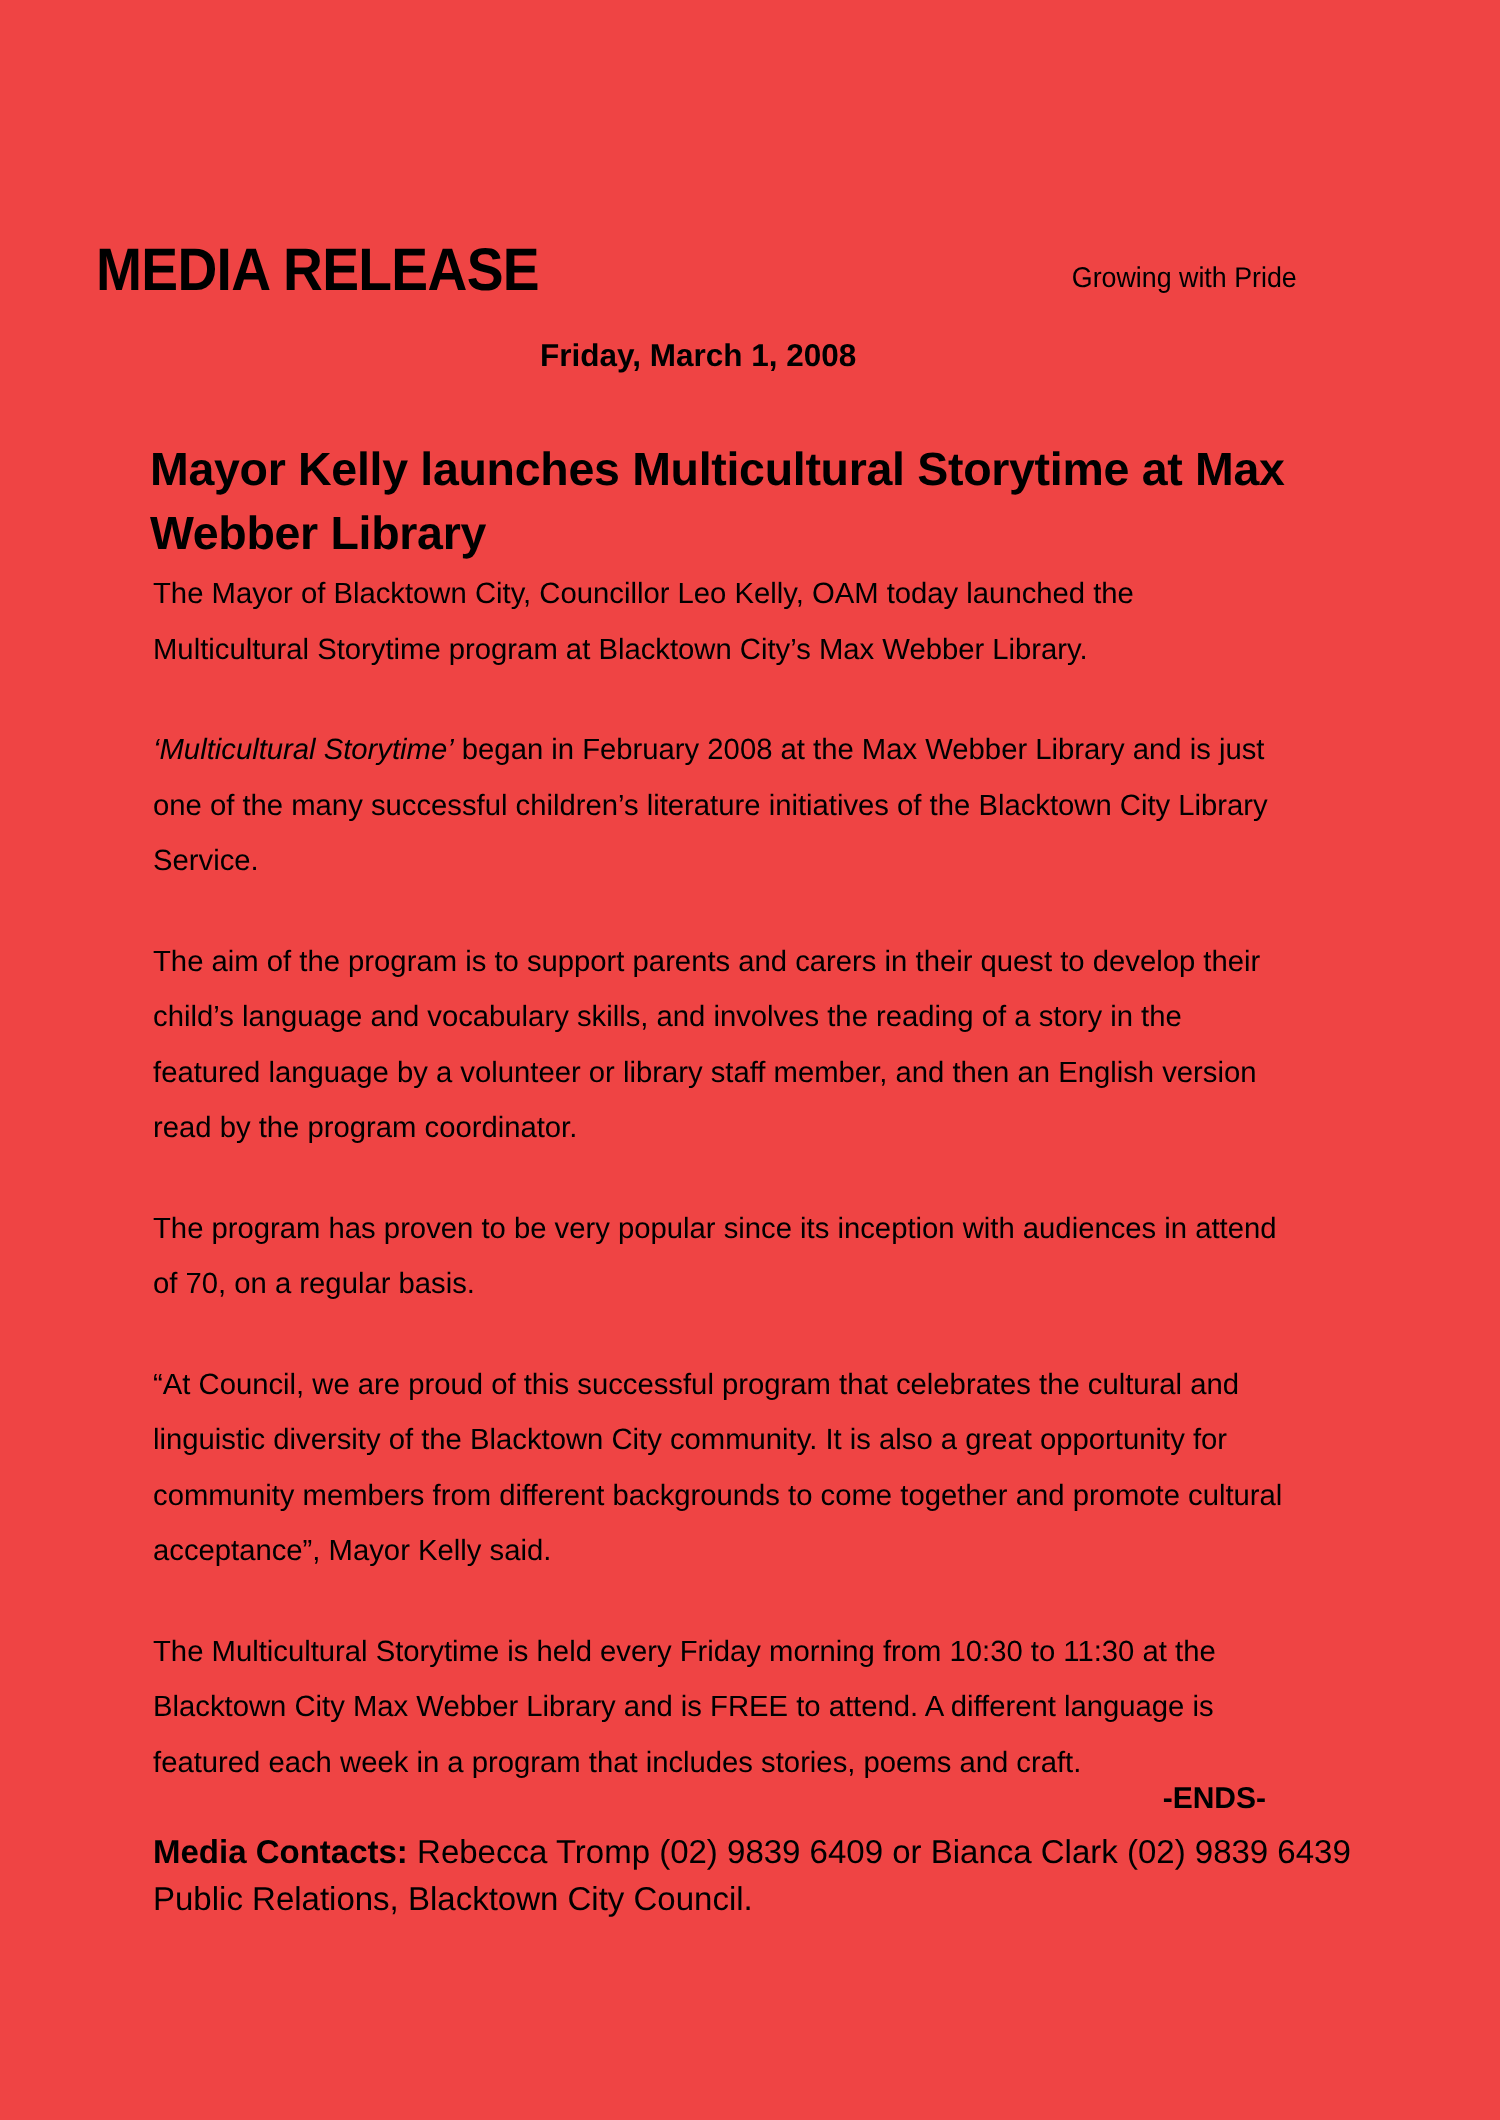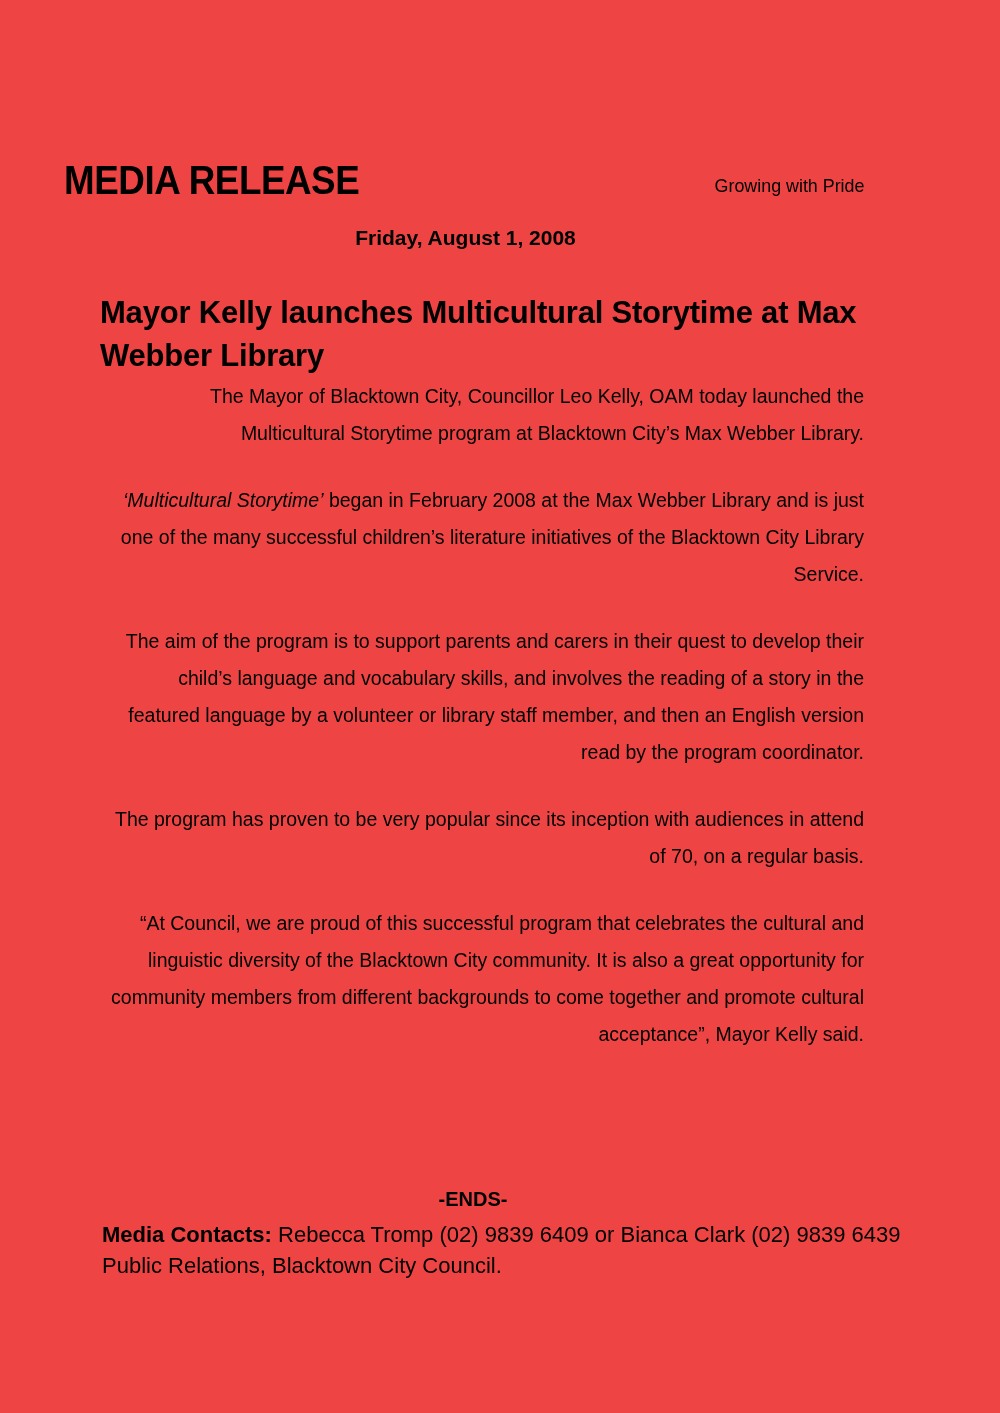--- a/index.html
+++ b/index.html
@@ -86,34 +86,34 @@
     position: absolute;
     left: 102px;
     top: 378px;
     width: 762px;
   }
   .para {
     font-size: 19.5px;
     font-weight: 400;
     line-height: 37px;
     margin: 0 0 30px 0;
-    text-align: right;
+    text-align: left;
   }
   .para:last-child { margin-bottom: 0; }
   .para em {
     font-style: italic;
   }
 
   
   .ends {
     position: absolute;
     left: 102px;
     top: 1185px;
     width: 742px;
-    text-align: center;
+    text-align: right;
     font-size: 20px;
     font-weight: 700;
     line-height: 28px;
   }
   .contacts {
     position: absolute;
     left: 102px;
     top: 1219px;
     width: 790px;
     font-size: 22px;
@@ -128,21 +128,21 @@
 </head>
 <body>
 
 <div class="page">
 
   <div class="masthead">
     <div class="masthead-title">MEDIA RELEASE</div>
     <div class="masthead-tagline">Growing with Pride</div>
   </div>
 
-  <div class="release-date">Friday, August 1, 2008</div>
+  <div class="release-date">Friday, March 1, 2008</div>
 
   <h1 class="headline">Mayor Kelly launches Multicultural Storytime at Max Webber Library</h1>
 
   <div class="body-block">
 
     <p class="para">
       <span>The Mayor of Blacktown City, Councillor Leo Kelly, OAM today launched the Multicultural Storytime program at Blacktown City’s Max Webber Library.</span>
     </p>
 
     <p class="para">
@@ -155,20 +155,23 @@
     </p>
 
     <p class="para">
       <span>The program has proven to be very popular since its inception with audiences in attend of 70, on a regular basis.</span>
     </p>
 
     <p class="para">
       <span>“At Council, we are proud of this successful program that celebrates the cultural and linguistic diversity of the Blacktown City community. It is also a great opportunity for community members from different backgrounds to come together and promote cultural acceptance”, Mayor Kelly said.</span>
     </p>
 
+    <p class="para">
+      <span>The Multicultural Storytime is held every Friday morning from 10:30 to 11:30 at the Blacktown City Max Webber Library and is FREE to attend. A different language is featured each week in a program that includes stories, poems and craft.</span>
+    </p>
 
   </div>
 
   <div class="ends">-ENDS-</div>
 
   <div class="contacts">
     <span class="contacts-line"><span class="lead">Media Contacts:</span> <span>Rebecca Tromp (02) 9839 6409 or Bianca Clark (02) 9839 6439</span></span>
     <span class="contacts-line">Public Relations, Blacktown City Council.</span>
   </div>
 

